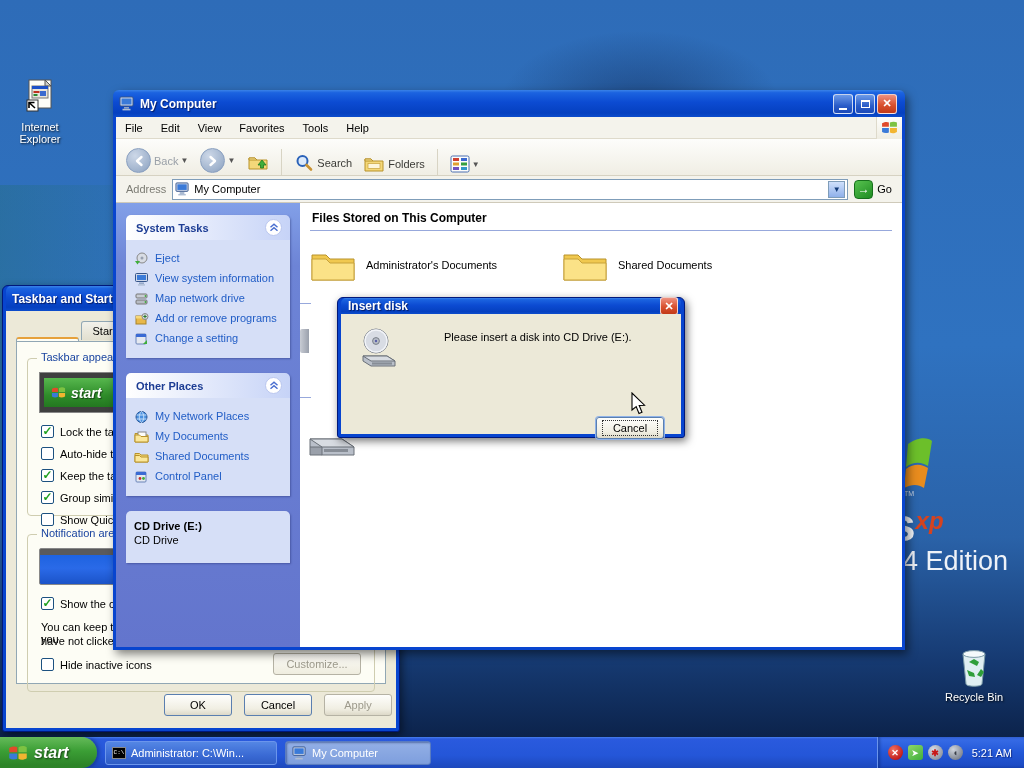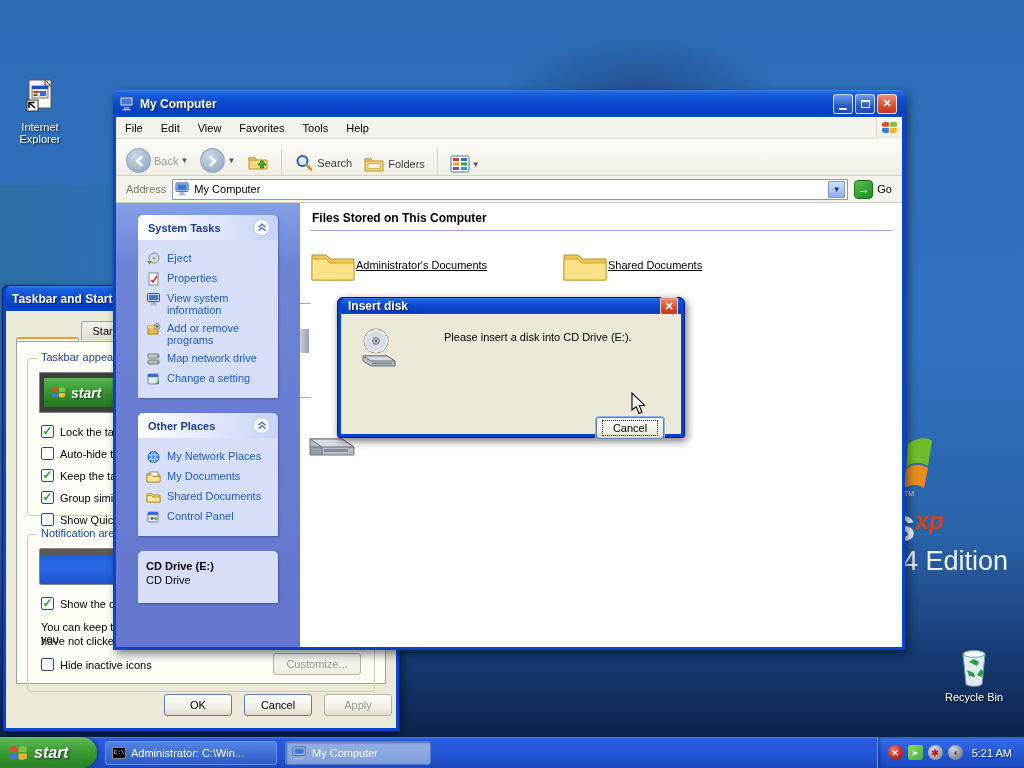--- a/index.html
+++ b/index.html
@@ -59,36 +59,36 @@
   .addr-combo { flex:1; height:21px; background:#fff; border:1px solid #7f9db9; display:flex; align-items:center; padding:0 2px; }
   .addr-combo .txt { margin-left:4px; color:#000; flex:1; }
   .combo-drop { width:17px; height:17px; background:linear-gradient(180deg,#cfe0fb,#8fb0ea); border:1px solid #7f9db9;
     display:flex; align-items:center; justify-content:center; font-size:8px; color:#123a78; }
   .go-btn { display:flex; align-items:center; gap:4px; padding:0 6px; }
   .go-sq { width:19px; height:19px; border-radius:4px; background:linear-gradient(145deg,#57c24f,#1f8c22); border:1px solid #17701c;
     color:#fff; display:flex; align-items:center; justify-content:center; font-weight:bold; font-size:12px; }
   .content-row { flex:1; display:flex; overflow:hidden; }
 
   
-  .taskpane { width:184px; background:linear-gradient(180deg,#82a0e8 0%, #6d84d6 14%, #6375cd 100%); padding:12px 22px; overflow:hidden; }
+  .taskpane { width:184px; background:linear-gradient(180deg,#82a0e8 0%, #6d84d6 14%, #6375cd 100%); padding:12px 10px; overflow:hidden; }
   .tp-panel { border-radius:5px 5px 0 0; overflow:hidden; margin-bottom:15px; box-shadow:1px 1px 2px rgba(20,30,90,.35); }
   .tp-head { height:25px; background:linear-gradient(90deg,#ffffff,#c6d3f7); display:flex; align-items:center; padding:0 8px 0 10px; }
   .tp-head .t { color:#1d3d94; font-weight:bold; font-size:11px; flex:1; }
   .tp-chev { width:17px; height:17px; border-radius:50%; background:#fff; border:1px solid #b9c6ee; display:flex; align-items:center; justify-content:center; }
   .tp-body { background:#d6dff7; padding:9px 8px; }
   .tp-item { display:flex; gap:6px; color:#215dc6; padding:3px 0; }
   .tp-item .ic { width:15px; height:14px; flex:0 0 15px; border-radius:2px; }
   .details-name { font-weight:bold; color:#000; }
   .details-type { color:#000; margin-top:2px; }
 
   
   .main-content { flex:1; background:#fff; position:relative; padding:6px 10px; overflow:hidden; }
   .fs-heading { font-weight:bold; font-size:12px; color:#000; padding:2px 0 5px 2px; border-bottom:1px solid #97a8dc; }
   .folder-row { display:flex; margin-top:16px; }
-  .folder-tile { display:flex; align-items:center; width:252px;text-decoration:underline; }
+  .folder-tile { display:flex; align-items:center; gap:10px; width:252px; }
   .folder-tile .f-lbl { color:#000; }
   .frag-line { position:absolute; height:1px; background:#97a8dc; left:0; }
   .frag-ico { position:absolute; left:0; border-radius:2px 0 0 2px; }
 
   
   .insert-dialog { position:absolute; left:337px; top:297px; width:348px; height:141px; z-index:30;
     background:#0845cf; padding:0 3px 3px; border:1px solid #00187c; border-radius:6px 6px 3px 3px;
     box-shadow:2px 3px 9px rgba(0,0,0,.55); display:flex; flex-direction:column; }
   .insert-dialog .xp-titlebar { height:16px; margin:0; border-radius:5px 5px 0 0; padding:0 3px 0 7px; }
   .insert-dialog .cap-btn { width:18px; height:18px; }
@@ -406,51 +406,44 @@
               <div class="tp-item">
                 <svg class="ic" width="15" height="14" viewBox="0 0 15 14">
                     <circle cx="8" cy="6" r="5" fill="#d8dce4" stroke="#888"></circle>
                     <circle cx="8" cy="6" r="1.5" fill="#98a0b0"></circle>
                     <path d="M1 9 L6 9 L3.5 12.5 Z" fill="#3fae3a"></path>
                   </svg>
                 <span>Eject</span>
               </div>
               <div class="tp-item">
                 <svg class="ic" width="15" height="14" viewBox="0 0 15 14">
-                    <rect x="3" y="1" width="9" height="12" fill="#fdfdfb" stroke="#888"></rect>
-                    <path d="M5 8 L7 10 L11 4" stroke="#c03030" stroke-width="1.6" fill="none"></path>
-                  </svg>
-                <span>Properties</span>
-              </div>
-              <div class="tp-item">
-                <svg class="ic" width="15" height="14" viewBox="0 0 15 14">
                     <rect x="1.5" y="1.5" width="12" height="8" rx="1" fill="#cfd8ea" stroke="#35548a"></rect>
                     <rect x="3" y="3" width="9" height="5" fill="#3a7ad8"></rect>
                     <rect x="5" y="10.5" width="5" height="1.4" fill="#8fa4c4"></rect>
                     <rect x="4" y="12.2" width="7" height="1.4" fill="#aebdd4"></rect>
                   </svg>
                 <span>View system information</span>
               </div>
               <div class="tp-item">
                 <svg class="ic" width="15" height="14" viewBox="0 0 15 14">
+                    <rect x="2" y="2" width="11" height="4" rx="1" fill="#c8ccd4" stroke="#777"></rect>
+                    <rect x="2" y="8" width="11" height="4" rx="1" fill="#b8bcc4" stroke="#777"></rect>
+                    <circle cx="11.5" cy="4" r="0.9" fill="#3fae3a"></circle>
+                    <circle cx="11.5" cy="10" r="0.9" fill="#3fae3a"></circle>
+                  </svg>
+                <span>Map network drive</span>
+              </div>
+              <div class="tp-item">
+                <svg class="ic" width="15" height="14" viewBox="0 0 15 14">
                     <rect x="2" y="4" width="10" height="8" fill="#e8b84a" stroke="#a8842a"></rect>
                     <rect x="2" y="4" width="10" height="2.5" fill="#f6d87a"></rect>
                     <circle cx="11" cy="4.5" r="3" fill="#d8dce4" stroke="#888"></circle>
                     <path d="M11 2.8 L11 6.2 M9.3 4.5 L12.7 4.5" stroke="#2a7a2a" stroke-width="1.1"></path>
                   </svg>
                 <span>Add or remove programs</span>
-              </div>
-              <div class="tp-item">
-                <svg class="ic" width="15" height="14" viewBox="0 0 15 14">
-                    <rect x="2" y="2" width="11" height="4" rx="1" fill="#c8ccd4" stroke="#777"></rect>
-                    <rect x="2" y="8" width="11" height="4" rx="1" fill="#b8bcc4" stroke="#777"></rect>
-                    <circle cx="11.5" cy="4" r="0.9" fill="#3fae3a"></circle>
-                    <circle cx="11.5" cy="10" r="0.9" fill="#3fae3a"></circle>
-                  </svg>
-                <span>Map network drive</span>
               </div>
               <div class="tp-item">
                 <svg class="ic" width="15" height="14" viewBox="0 0 15 14">
                     <rect x="2" y="2" width="10" height="10" rx="1" fill="#e4e8f0" stroke="#6a84b8"></rect>
                     <rect x="2" y="2" width="10" height="3" fill="#3a6ad4"></rect>
                     <path d="M9 12 L13 8 L13 12 Z" fill="#3fae3a"></path>
                   </svg>
                 <span>Change a setting</span>
               </div>
             </div>

